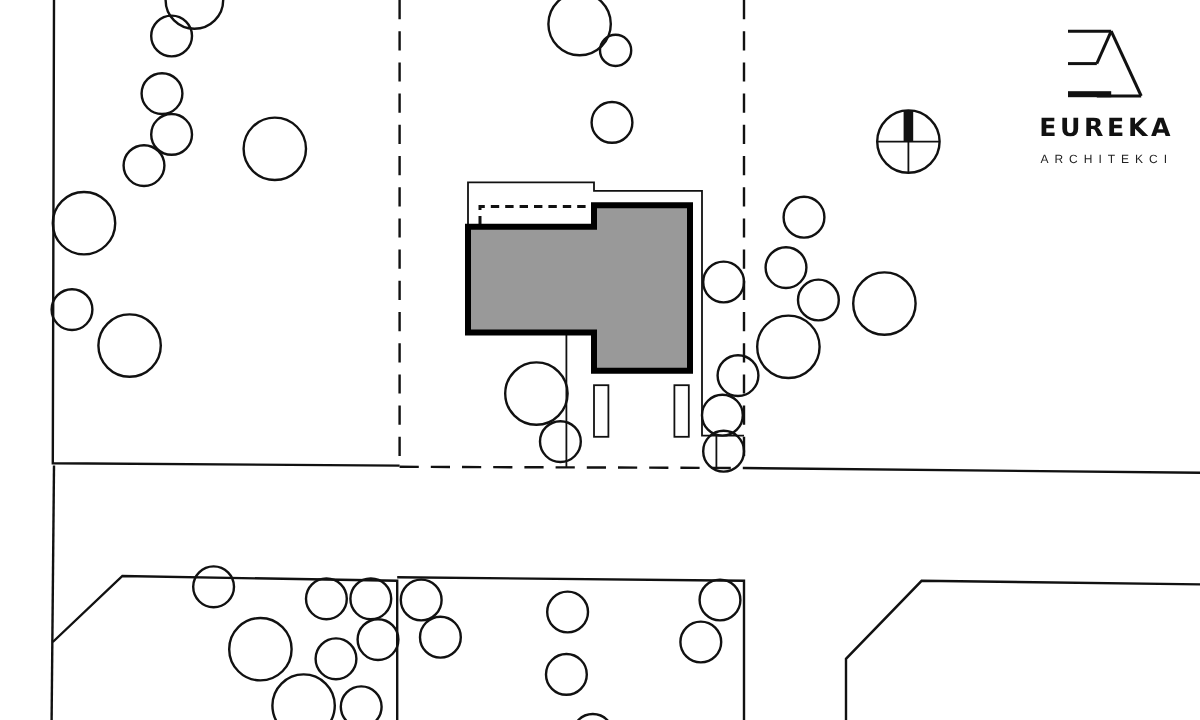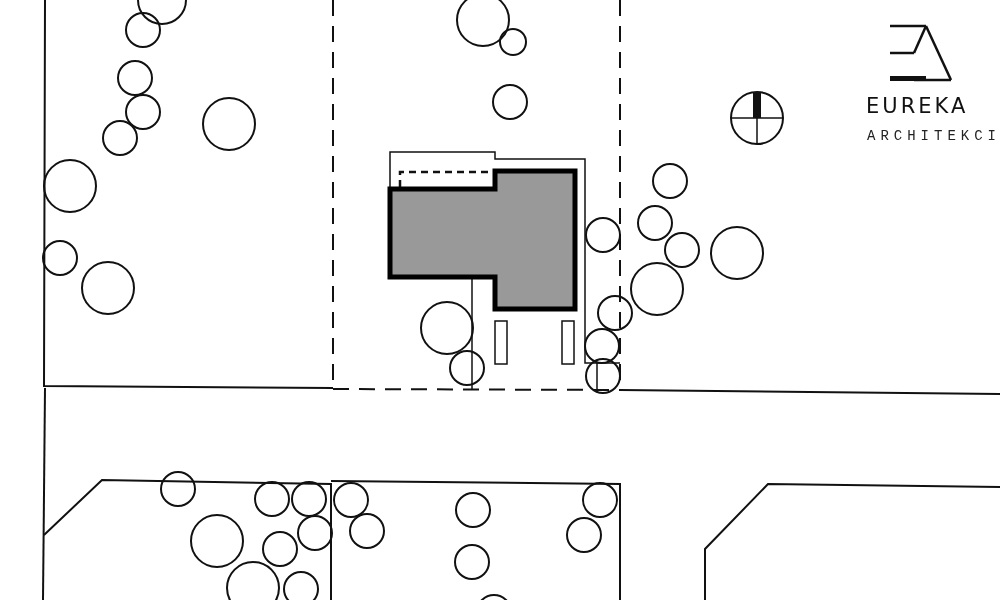--- a/index.html
+++ b/index.html
@@ -1,19 +1,19 @@
 <!DOCTYPE html>
 <html><head>
   <meta charset="utf-8">
   <style>
     html, body { margin: 0; padding: 0; background: #ffffff; }
     body { width: 1000px; height: 600px; position: relative; overflow: hidden; }
     #plan { position: absolute; left: 0; top: 0; width: 1000px; height: 600px; }
-    .logo-title { position: absolute; left: 866px; top: 94px; font-family: "DejaVu Sans", sans-serif; font-weight: normal; font-size: 21px; letter-spacing: 3px; color: #111; }
-    .logo-sub { position: absolute; left: 867px; top: 128px; font-family: Liberation Mono, monospace; font-size: 14px; letter-spacing: 5px; color: #222; }
+    .logo-title { position: absolute; left: 866px; top: 94px; font-family: "DejaVu Sans", sans-serif; font-weight: bold; font-size: 21px; letter-spacing: 3px; color: #111; }
+    .logo-sub { position: absolute; left: 867px; top: 128px; font-family: Liberation Sans, sans-serif; font-size: 10px; letter-spacing: 5px; color: #222; }
   </style>
 </head>
 <body>
 
 <svg id="plan" viewBox="0 0 1000 600" xmlns="http://www.w3.org/2000/svg">
   <g fill="none" stroke="#111" stroke-width="2">
 
     <polyline points="45,0 44,386 333,388"></polyline>
 
     <polyline points="620,390 1000,394"></polyline>

